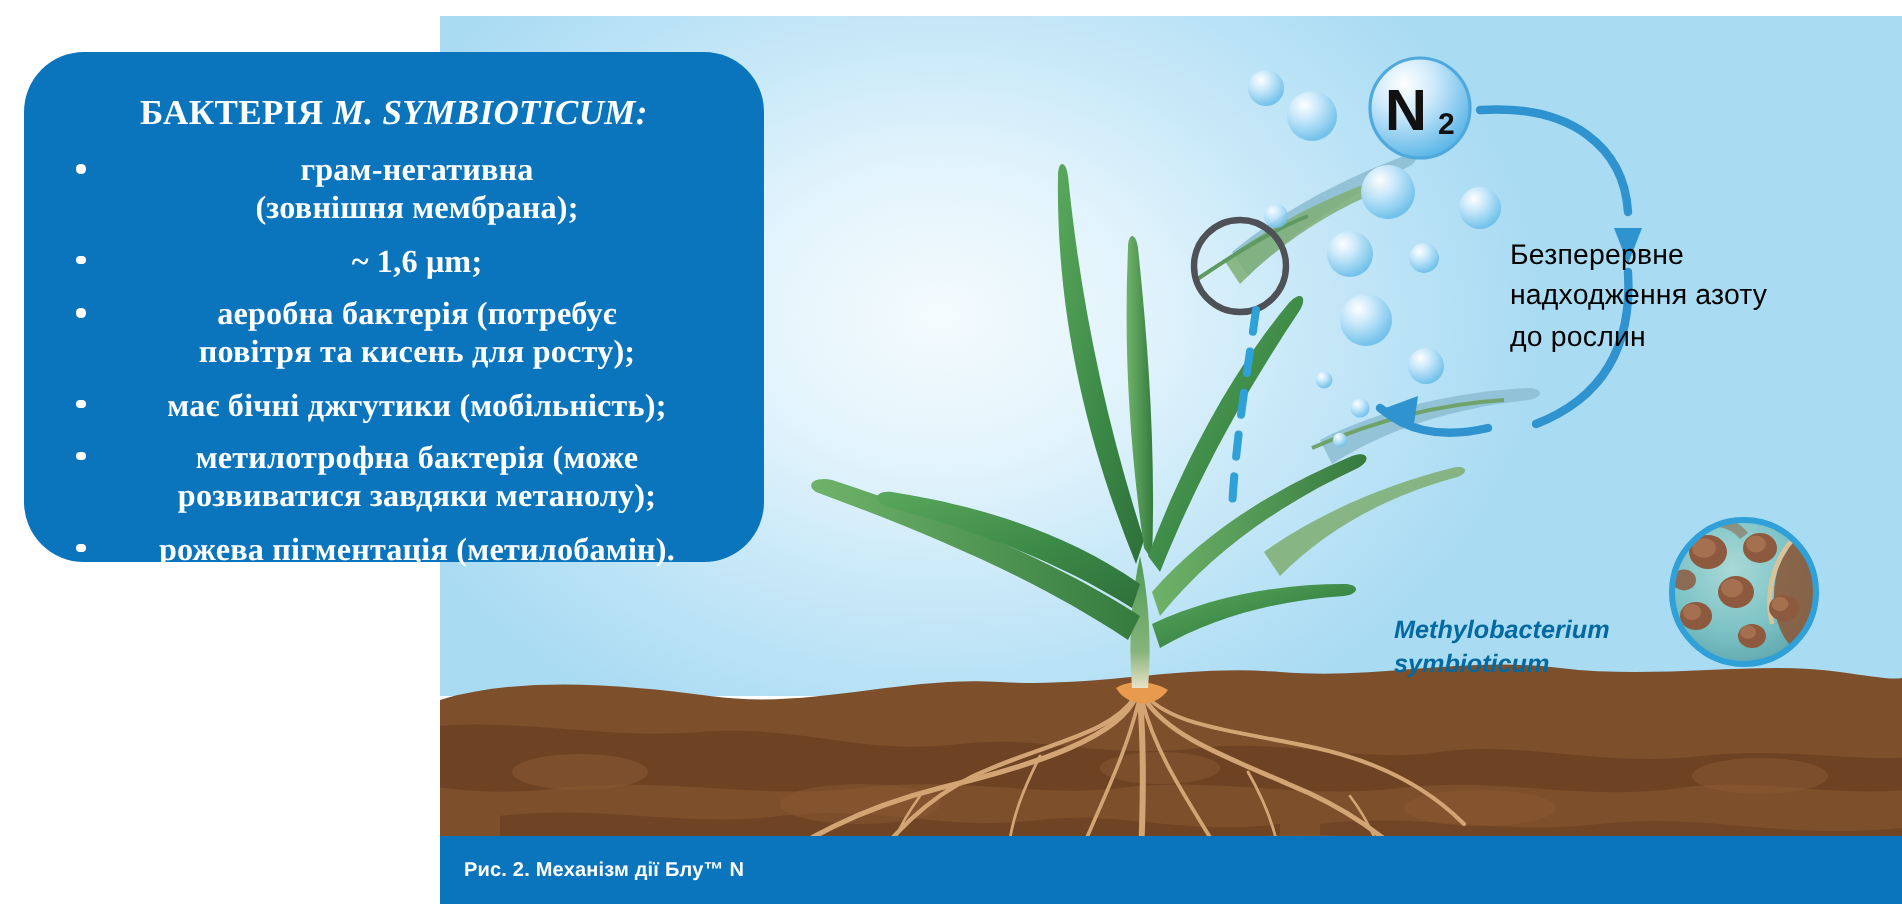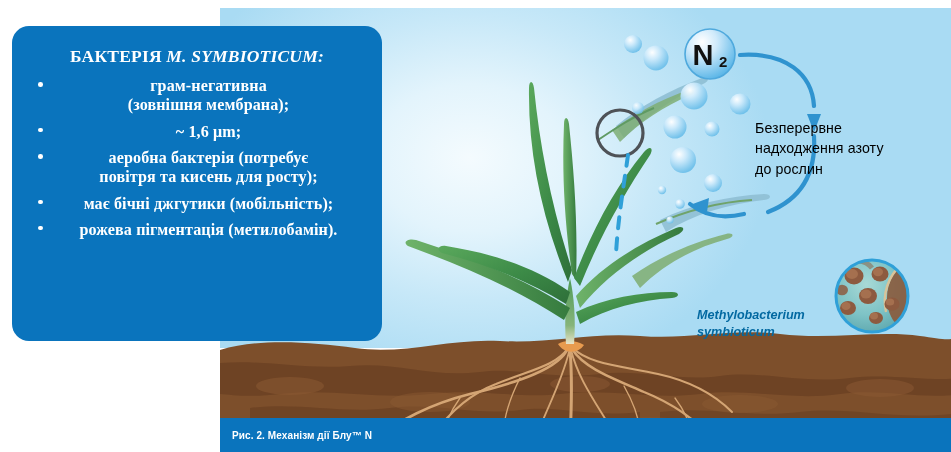--- a/index.html
+++ b/index.html
@@ -44,23 +44,23 @@
     font-weight: bold;
     letter-spacing: .1px;
     padding-left: 12px;
     white-space: nowrap;
   }
 
   
   #infobox {
     position: absolute;
     left: 12px; top: 26px;
-    width: 370px; height: 315px;
+    width: 370px; height: 255px;
     background: #0a74bd;
-    border-radius: 17px;
+    border-radius: 30px;
     color: #ffffff;
     box-sizing: border-box;
     padding: 16px 14px 10px 14px;
     font-family: "Liberation Serif", serif;
   }
   #infobox-title {
     text-align: center;
     font-size: 17.5px;
     font-weight: bold;
     margin: 4px 0 9px 0;
@@ -326,18 +326,22 @@
         <span>~ 1,6 μm;</span>
       </li>
       <li>
         <span>аеробна бактерія (потребує</span>
         <span class="l2">повітря та кисень для росту);</span>
       </li>
       <li>
         <span>має бічні джгутики (мобільність);</span>
       </li>
       <li>
+        <span>метилотрофна бактерія (може</span>
+        <span class="l2">розвиватися завдяки метанолу);</span>
+      </li>
+      <li>
         <span>рожева пігментація (метилобамін).</span>
       </li>
     </ul>
   </div>
 
 </div>
 
 </body></html>

